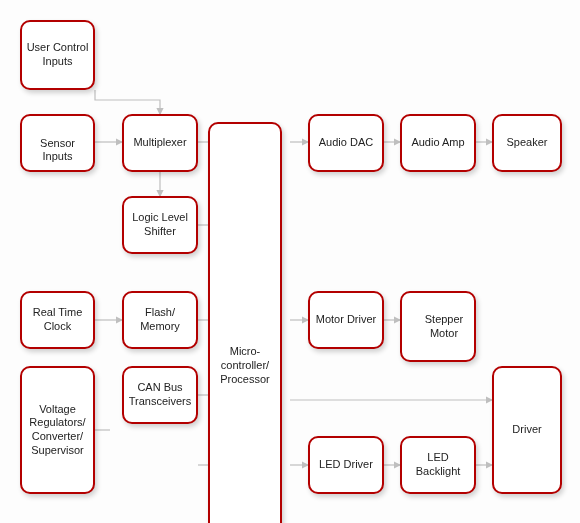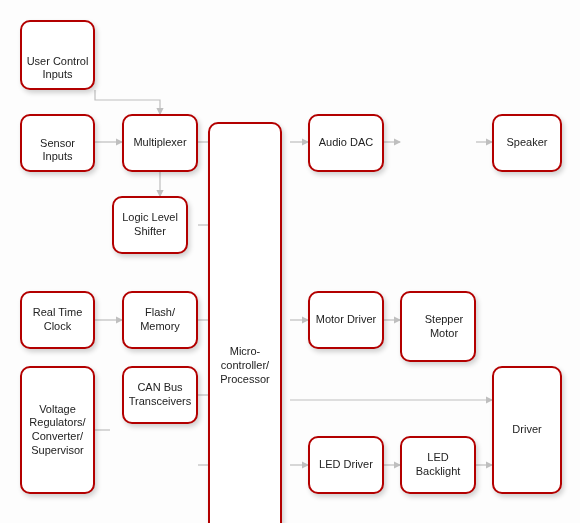--- a/index.html
+++ b/index.html
@@ -88,37 +88,37 @@
 
   <path class="wire" d="M290 465 L308 465" marker-end="url(#ah)"></path>
 
   <path class="wire" d="M384 465 L400 465" marker-end="url(#ah)"></path>
 
   <path class="wire" d="M476 465 L492 465" marker-end="url(#ah)"></path>
 
   <path class="wire" d="M290 400 L492 400" marker-end="url(#ah)"></path>
 </svg>
 
-<div class="node" style="left:20px; top:20px; width:75px; height:70px;align-items:flex-end;">
+<div class="node" style="left:20px; top:20px; width:75px; height:70px;">
   <span>User Control Inputs</span>
 </div>
 <div class="node" style="left:20px; top:114px; width:75px; height:58px;align-items:flex-end;">
   <span>Sensor Inputs</span>
 </div>
 <div class="node" style="left:20px; top:291px; width:75px; height:58px;">
   <span>Real Time Clock</span>
 </div>
 <div class="node" style="left:20px; top:366px; width:75px; height:128px;">
   <span>Voltage Regulators/ Converter/ Supervisor</span>
 </div>
 
 <div class="node" style="left:122px; top:114px; width:76px; height:58px;">
   <span>Multiplexer</span>
 </div>
-<div class="node" style="left:112px; top:196px; width:76px; height:58px;align-items:center;">
+<div class="node" style="left:122px; top:196px; width:76px; height:58px;align-items:center;">
   <span>Logic Level Shifter</span>
 </div>
 <div class="node" style="left:122px; top:291px; width:76px; height:58px;">
   <span>Flash/ Memory</span>
 </div>
 <div class="node" style="left:122px; top:366px; width:76px; height:58px;">
   <span>CAN Bus Transceivers</span>
 </div>
 
 <div class="node" style="left:208px; top:114px; width:74px; height:488px;margin-top:8px;">
@@ -128,20 +128,23 @@
 <div class="node" style="left:308px; top:114px; width:76px; height:58px;">
   <span>Audio DAC</span>
 </div>
 <div class="node" style="left:308px; top:291px; width:76px; height:58px;">
   <span>Motor Driver</span>
 </div>
 <div class="node" style="left:308px; top:436px; width:76px; height:58px;">
   <span>LED Driver</span>
 </div>
 
+<div class="node" style="left:400px; top:114px; width:76px; height:58px;">
+  <span>Audio Amp</span>
+</div>
 <div class="node" style="left:400px; top:291px; width:76px; height:71px;padding-left:16px;">
   <span>Stepper Motor</span>
 </div>
 <div class="node" style="left:400px; top:436px; width:76px; height:58px;">
   <span>LED Backlight</span>
 </div>
 
 <div class="node" style="left:492px; top:114px; width:70px; height:58px;">
   <span>Speaker</span>
 </div>

